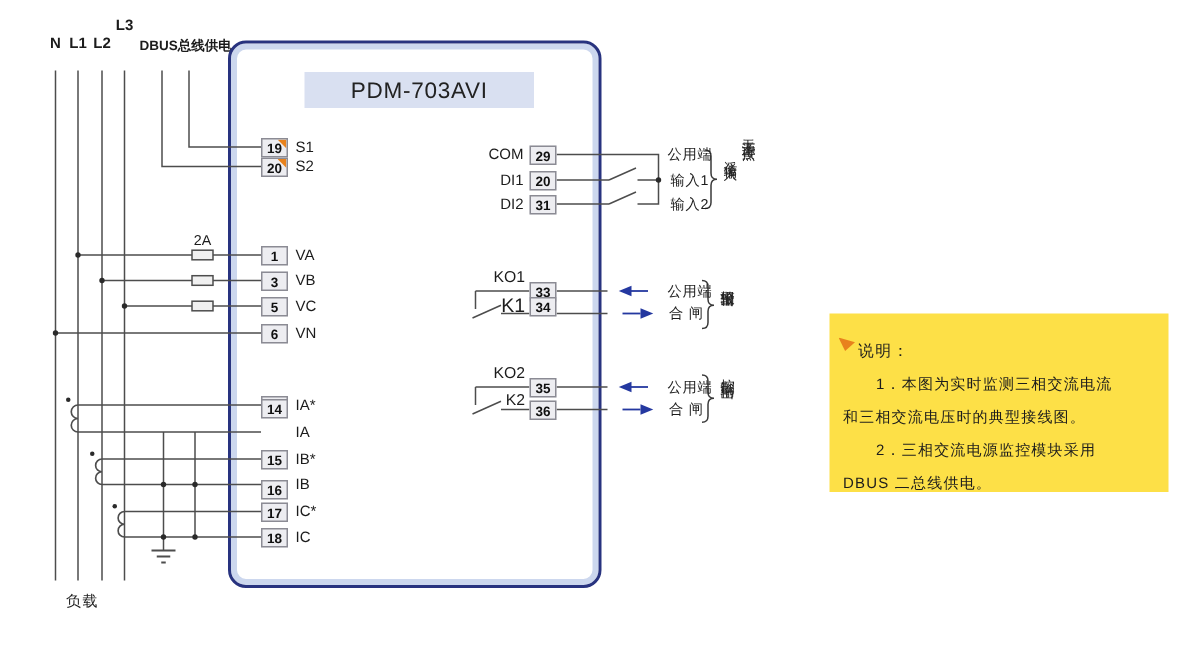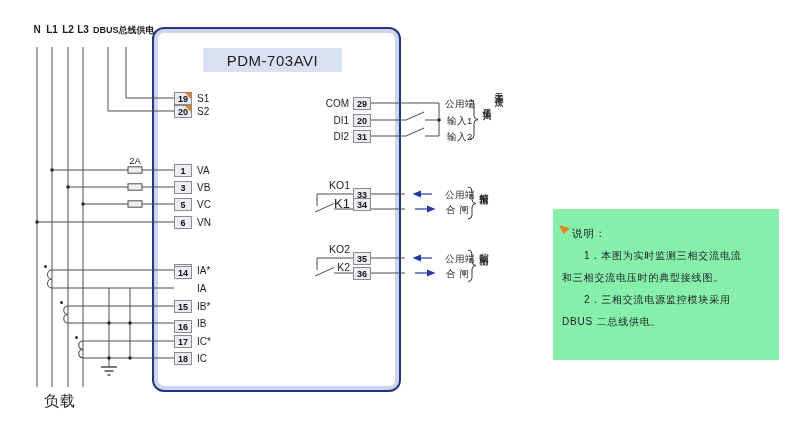--- a/index.html
+++ b/index.html
@@ -2,48 +2,48 @@
 <html><head>
 <meta charset="utf-8">
 <style>
   html,body{margin:0;padding:0;background:#fff;}
   .canvas{position:relative;width:800px;height:431px;background:#ffffff;overflow:hidden;
           font-family:"Liberation Sans","DejaVu Sans",sans-serif;color:#1c1c1c;}
   .lbl{position:absolute;white-space:nowrap;line-height:13px;height:13px;}
   .bold{font-weight:bold;}
   .device{position:absolute;left:152px;top:27px;width:245px;height:361px;background:#ffffff;
           border:2px solid #28337f;border-radius:12px;box-shadow:inset 0 0 0 4px #ccd7ee;}
-  .title{position:absolute;left:203px;top:48px;width:139px;height:24px;background:#d9e0f1;
+  .title{position:absolute;left:203px;top:48px;width:153px;height:24px;background:#d9e0f1;
          display:flex;align-items:center;justify-content:center;font-size:15px;letter-spacing:.5px;color:#222;}
   svg.wires{position:absolute;left:0;top:0;}
   .term{position:absolute;width:18px;height:13px;box-sizing:border-box;background:#ededf1;
         border:1px solid #8b8b94;font-size:9px;font-weight:bold;color:#111;
         display:flex;align-items:center;justify-content:center;}
   .corner{position:absolute;right:0;top:0;width:6px;height:6px;background:#e8821d;
           clip-path:polygon(0 0,100% 0,100% 100%);}
   .tname{font-size:10px;text-align:right;}
   .rname{font-size:10px;text-align:right;}
   .cn{font-size:9.5px;letter-spacing:.5px;}
   .vtext{position:absolute;writing-mode:vertical-rl;text-orientation:upright;font-size:9px;
          letter-spacing:1.2px;white-space:nowrap;color:#222;}
-  .note{position:absolute;left:553px;top:209px;width:226px;height:151px;background:#86efac;}
+  .note{position:absolute;left:553px;top:209px;width:226px;height:119px;background:#fde047;}
   .marker{position:absolute;left:6px;top:16px;width:11px;height:9px;background:#e8821d;
           clip-path:polygon(0 0,100% 35%,40% 100%);}
   .note .t{position:absolute;font-size:10.5px;letter-spacing:1px;white-space:nowrap;}
   .note .ln{position:absolute;font-size:10px;letter-spacing:.8px;white-space:nowrap;}
 </style>
 </head>
 <body>
 
 <div class="canvas">
 
   <div class="lbl bold" style="left:32px;top:23px;width:10px;text-align:center;font-size:10px;">N</div>
   <div class="lbl bold" style="left:45px;top:23px;width:14px;text-align:center;font-size:10px;">L1</div>
   <div class="lbl bold" style="left:61px;top:23px;width:14px;text-align:center;font-size:10px;">L2</div>
-  <div class="lbl bold" style="left:76px;top:23px;width:14px;text-align:center;font-size:10px;">L3</div>
+  <div class="lbl bold" style="left:76px;top:11px;width:14px;text-align:center;font-size:10px;">L3</div>
   <div class="lbl bold" style="left:93px;top:24px;font-size:9px;">DBUS总线供电</div>
 
   <div class="device"></div>
   <div class="title">PDM-703AVI</div>
 
   <svg class="wires" width="800" height="431" viewBox="0 0 800 431">
     <g stroke="#4d4d4d" stroke-width="1" fill="none">
       <path d="M37,47 V387 M52,47 V387 M68,47 V387 M83,47 V387"></path>
       <path d="M126,47 V98 H174 M108,47 V111 H174"></path>
       <path d="M52,170 H174 M68,187 H174 M83,204 H174 M37,222 H174"></path>
@@ -188,21 +188,21 @@
 
   <div class="lbl cn" style="left:445px;top:188px;">公用端</div>
   <div class="lbl cn" style="left:446px;top:203px;">合 闸</div>
   <div class="vtext" style="left:477px;top:186px;font-size:9.5px;letter-spacing:.6px;">报警输出</div>
 
   <div class="lbl cn" style="left:445px;top:252px;">公用端</div>
   <div class="lbl cn" style="left:446px;top:267px;">合 闸</div>
   <div class="vtext" style="left:477px;top:245px;font-size:9.5px;letter-spacing:1.5px;">控制输出</div>
 
   <div class="lbl" style="left:126px;top:154px;width:18px;text-align:center;font-size:9.5px;">2A</div>
-  <div class="lbl" style="left:44px;top:395px;font-size:15px;letter-spacing:1px;font-family:Liberation Serif, serif;">负载</div>
+  <div class="lbl" style="left:44px;top:395px;font-size:10px;letter-spacing:1px;">负载</div>
 
   <div class="note">
     <i class="marker"></i>
     <div class="t" style="left:19px;top:18px;">说明：</div>
     <div class="ln" style="left:31px;top:40px;">1．本图为实时监测三相交流电流</div>
     <div class="ln" style="left:9px;top:62px;">和三相交流电压时的典型接线图。</div>
     <div class="ln" style="left:31px;top:84px;">2．三相交流电源监控模块采用</div>
     <div class="ln" style="left:9px;top:106px;">DBUS 二总线供电。</div>
   </div>
 

